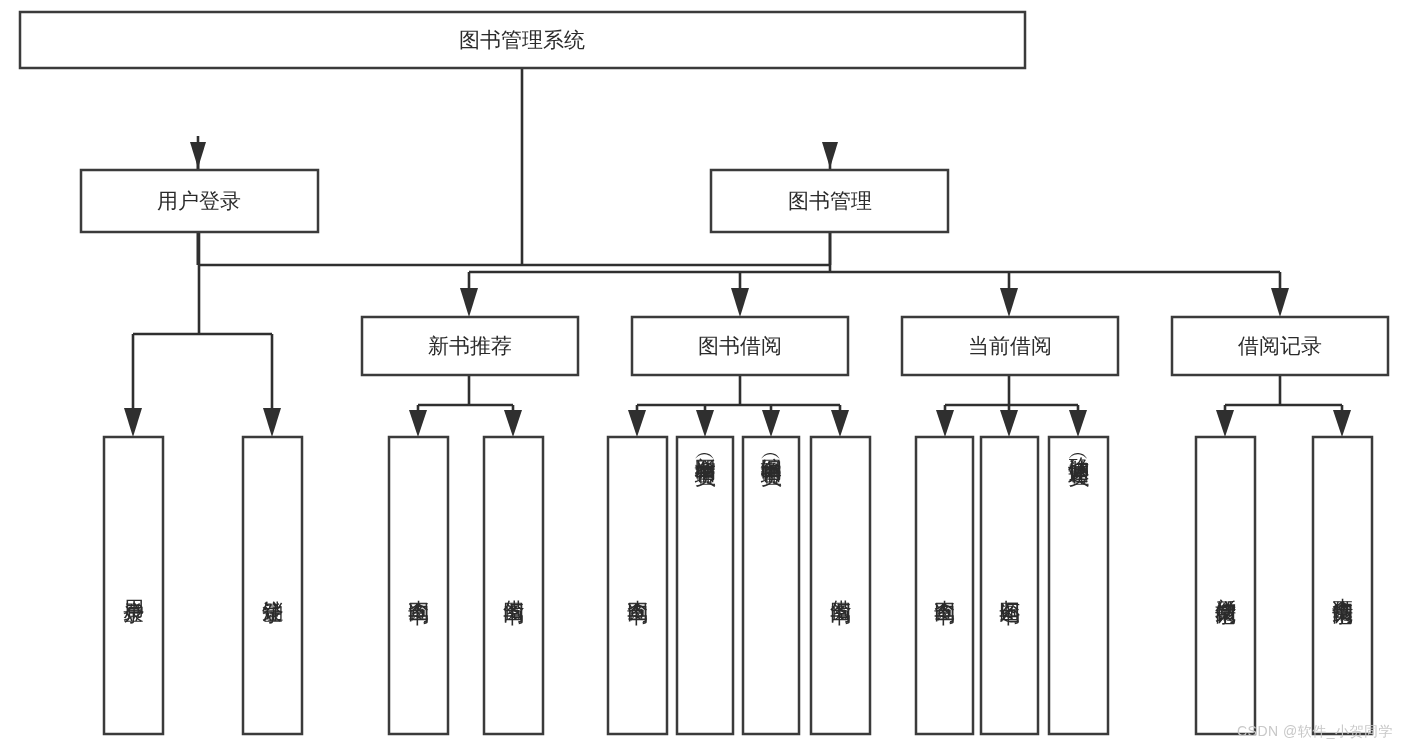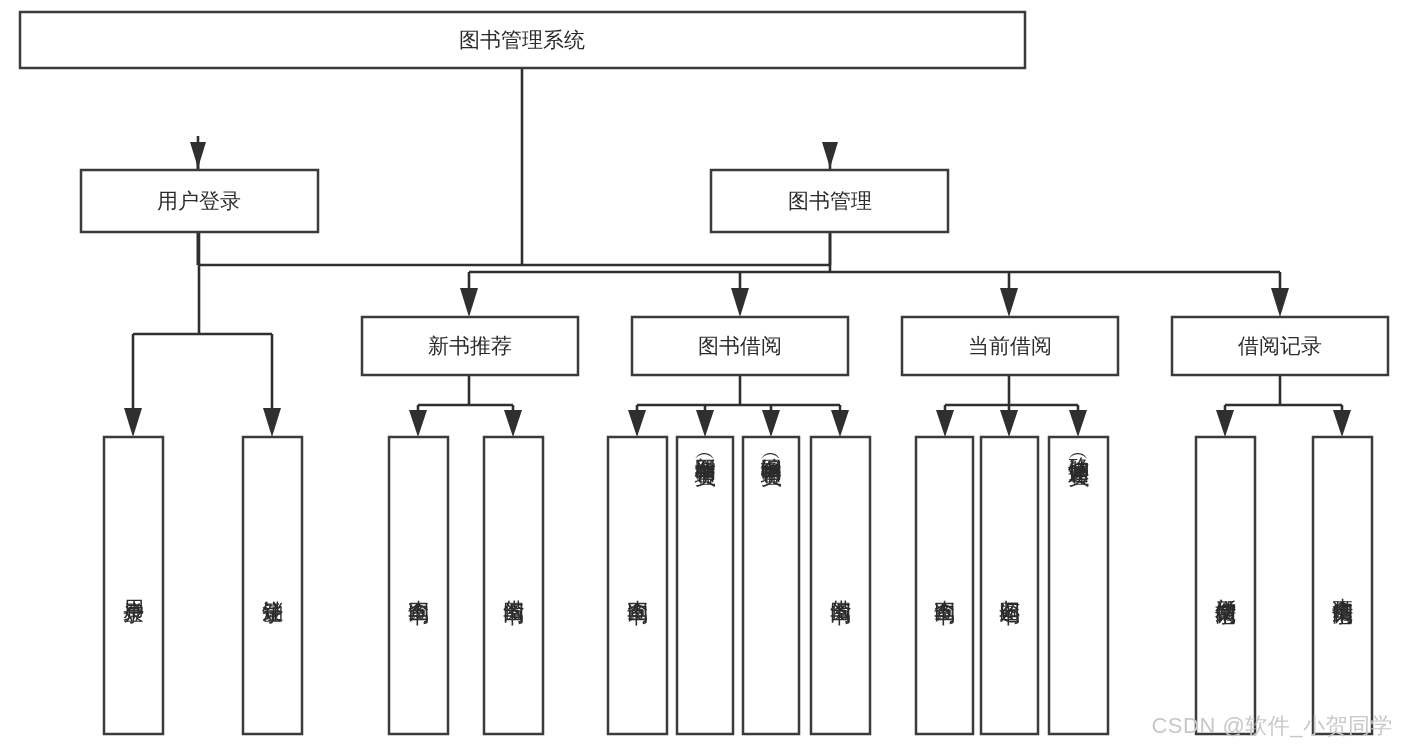--- a/index.html
+++ b/index.html
@@ -64,21 +64,21 @@
     line-height: 1.08;
     color: #2b2b2b;
     letter-spacing: 1.5px;
     white-space: nowrap;
   }
   .watermark {
     position: absolute;
     right: 12px;
     bottom: 6px;
     font-family: "Liberation Sans", "DejaVu Sans", sans-serif;
-    font-size: 22px;
+    font-size: 14px;
     color: #c8c8c8;
     letter-spacing: 0.5px;
     white-space: nowrap;
     pointer-events: none;
   }
 </style>
 </head>
 <body>
 
 <div id="diagram-root">

